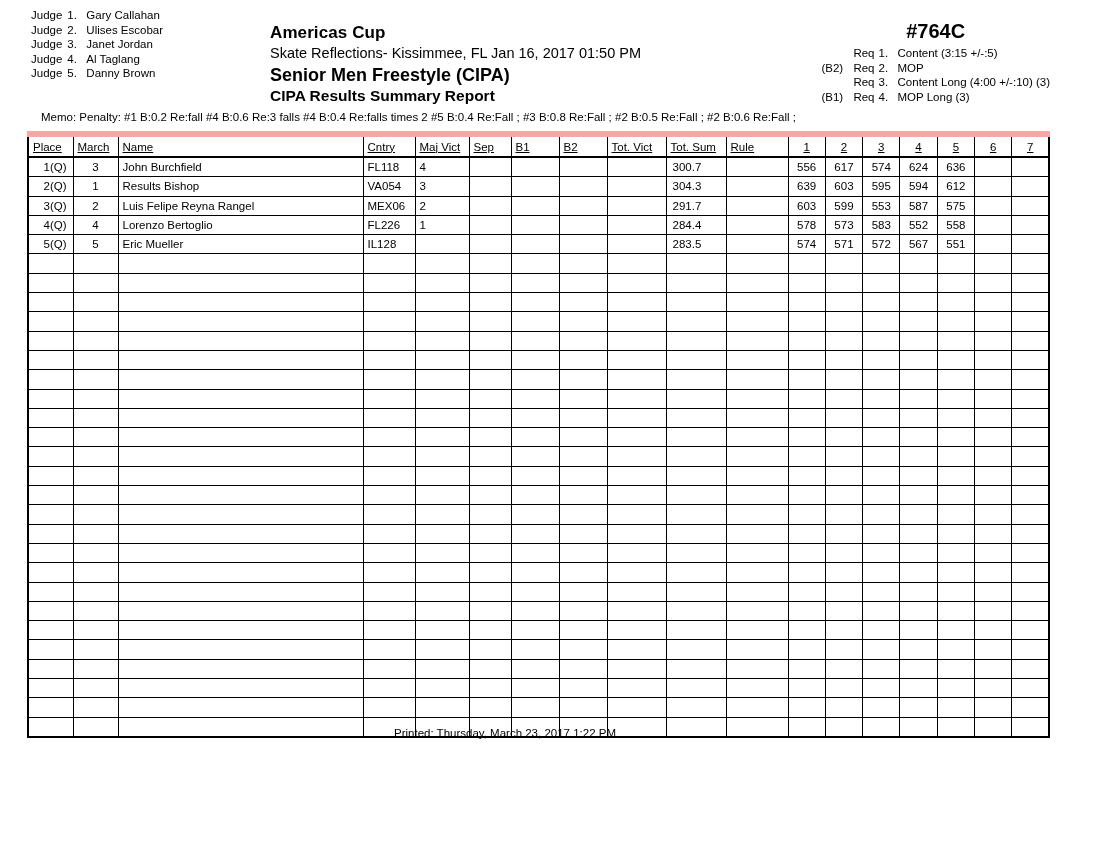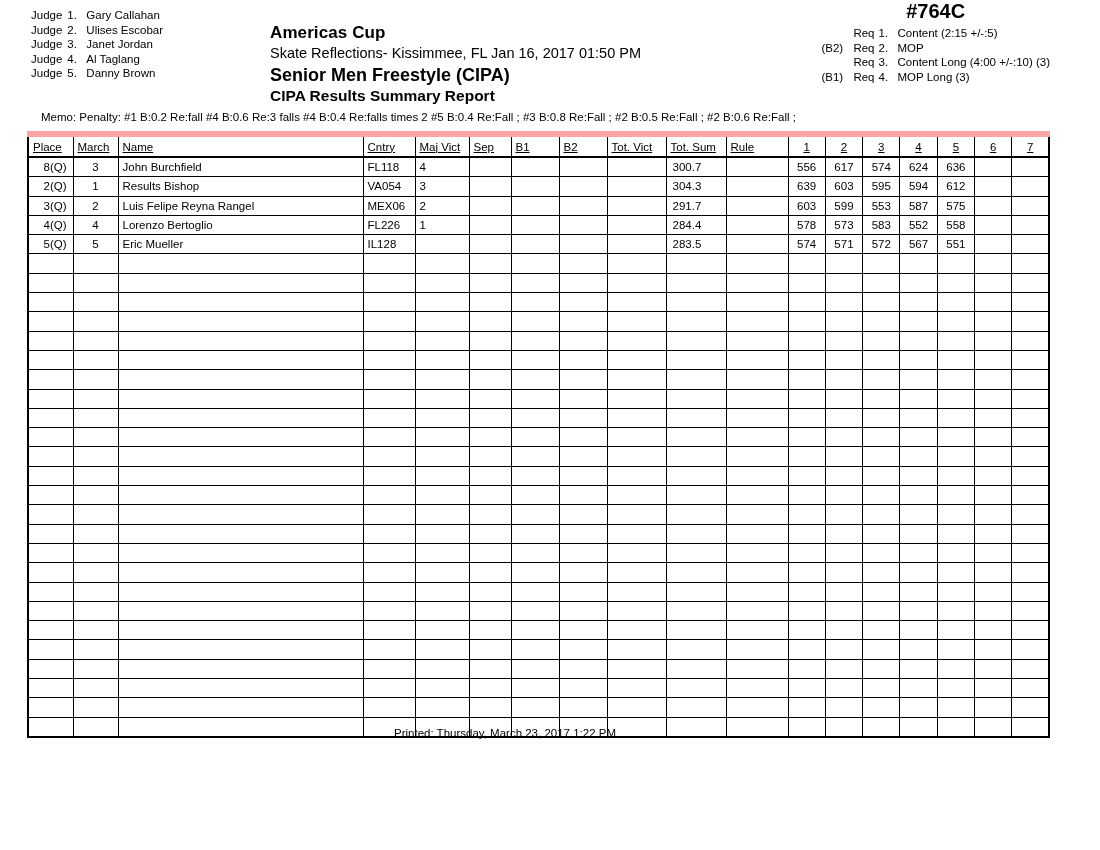--- a/index.html
+++ b/index.html
@@ -72,20 +72,21 @@
   #reqs-block {
     position: absolute;
     right: 50px;
     top: 0;
     text-align: left;
   }
   #event-number {
     font-size: 20px;
     font-weight: bold;
     text-align: center;
+    margin-top: 20px;
     line-height: 22px;
   }
   .req-list {
     margin-top: 4px;
     font-size: 11.5px;
     line-height: 14.6px;
     white-space: nowrap;
   }
   .req-row { display: block; }
   .req-bcode {
@@ -210,21 +211,21 @@
   <div id="title-block">
     <div id="event-title">Americas Cup</div>
     <div id="event-subtitle">Skate Reflections- Kissimmee, FL Jan 16, 2017  01:50 PM</div>
     <div id="category-title">Senior Men Freestyle (CIPA)</div>
     <div id="report-title">CIPA Results Summary Report</div>
   </div>
 
   <div id="reqs-block">
     <div id="event-number">#764C</div>
     <div class="req-list">
-        <span class="req-row"><span class="req-bcode"></span><span class="req-word">Req</span><span class="req-num">1.</span><span class="req-text">Content (2:15 +/-:5)</span></span>
+        <span class="req-row"><span class="req-bcode"></span><span class="req-word">Req</span><span class="req-num">1.</span><span class="req-text">Content (3:15 +/-:5)</span></span>
         <span class="req-row"><span class="req-bcode">(B2)</span><span class="req-word">Req</span><span class="req-num">2.</span><span class="req-text">MOP</span></span>
         <span class="req-row"><span class="req-bcode"></span><span class="req-word">Req</span><span class="req-num">3.</span><span class="req-text">Content Long (4:00 +/-:10) (3)</span></span>
         <span class="req-row"><span class="req-bcode">(B1)</span><span class="req-word">Req</span><span class="req-num">4.</span><span class="req-text">MOP Long (3)</span></span>
       </div>
   </div>
 
 </div>
 
 <div id="memo">Memo: Penalty: #1 B:0.2 Re:fall #4 B:0.6 Re:3 falls #4 B:0.4  Re:falls times 2 #5 B:0.4 Re:Fall ; #3 B:0.8 Re:Fall ; #2 B:0.5 Re:Fall ; #2 B:0.6 Re:Fall ;</div>
 
@@ -266,21 +267,21 @@
         <th class="num-head">2</th>
         <th class="num-head">3</th>
         <th class="num-head">4</th>
         <th class="num-head">5</th>
         <th class="num-head">6</th>
         <th class="num-head">7</th>
       </tr>
   </thead>
   <tbody id="results-body">
       <tr>
-        <td class="place">8(Q)</td>
+        <td class="place">1(Q)</td>
         <td class="cont">3</td>
         <td class="name">John Burchfield</td>
         <td class="cntry">FL118</td>
         <td class="maj">4</td>
         <td class="sep"></td>
         <td class="b1"></td>
         <td class="b2"></td>
         <td class="totvict"></td>
         <td class="totsum">300.7</td>
         <td class="rule"></td>

